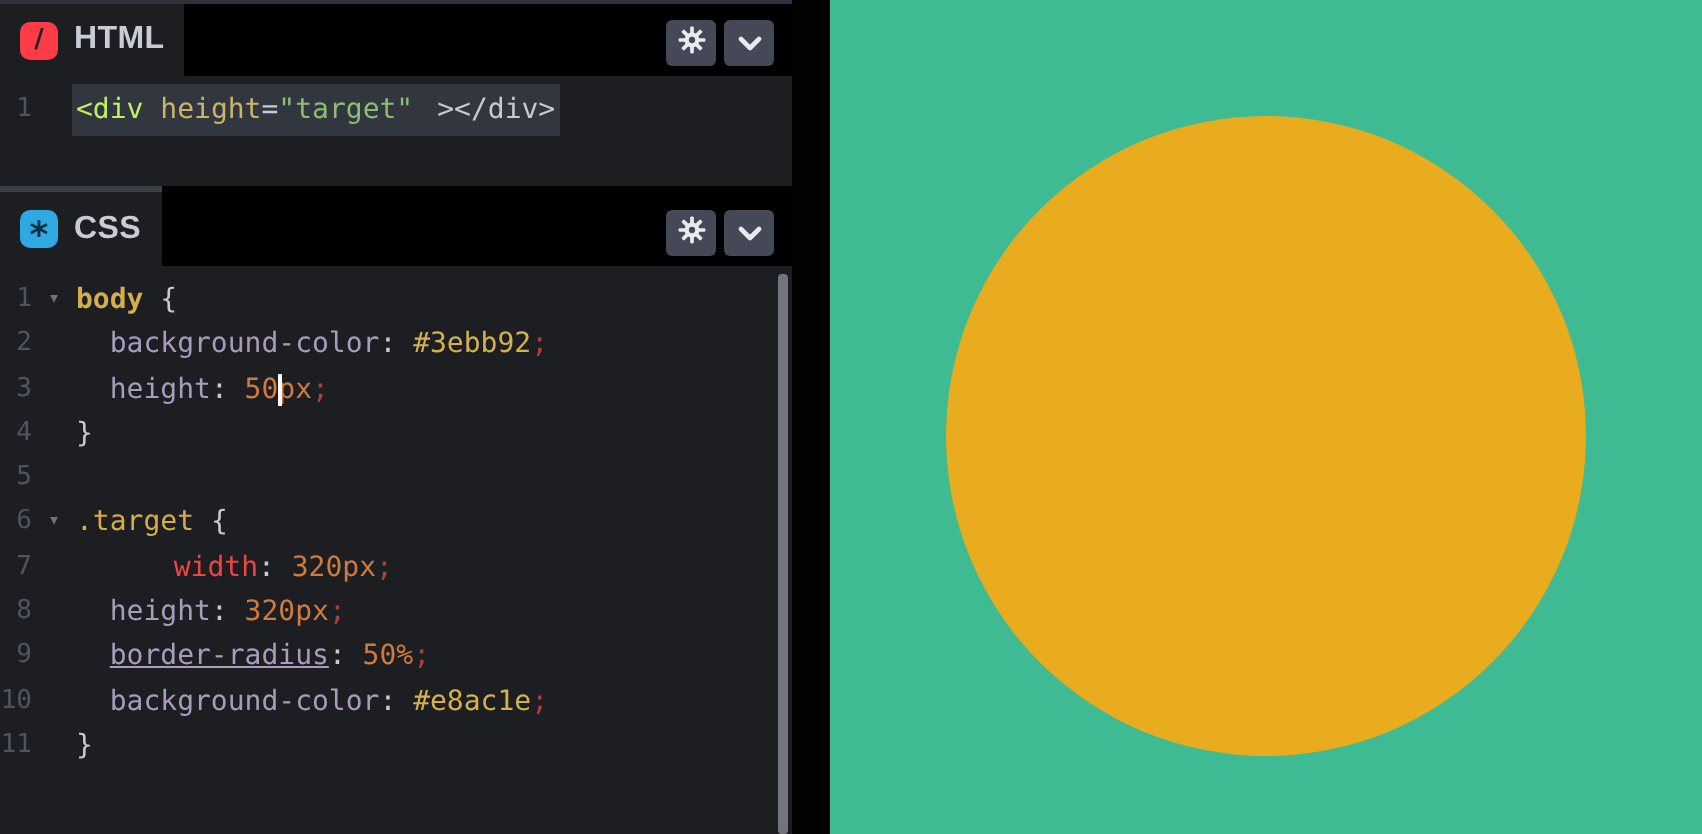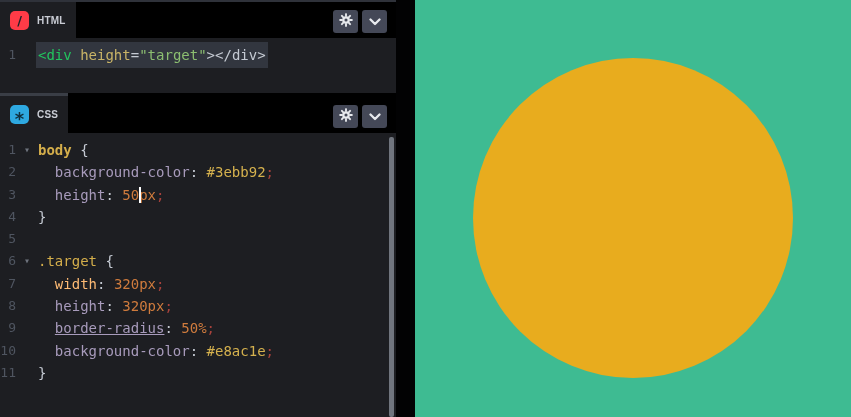--- a/index.html
+++ b/index.html
@@ -13,21 +13,21 @@
   .panel-html { height:93px; }
   .panel-css  { height:324px; }
 
   .hdr { display:flex; align-items:stretch; background:#000; position:relative; }
   .panel-html .hdr { height:38px; border-top:2px solid #2f323a; }
   .panel-css  .hdr { height:40px; }
 
   .tab { display:flex; align-items:center; gap:8px; padding:0 10px;
          background:#1d1e22; cursor:pointer; }
   .panel-css .tab { border-top:3px solid #3a3e46; }
-  .tab-label { font-size:10px; font-weight:bold; color:#c9ccd4; letter-spacing:.2px; }
+  .tab-label { font-size:16px; font-weight:bold; color:#c9ccd4; letter-spacing:.2px; }
 
   .file-icon { width:19px; height:19px; border-radius:5px; display:flex;
                align-items:center; justify-content:center; flex:none; }
   .file-icon .glyph { font-weight:bold; color:#1b2128; font-family:"DejaVu Sans", sans-serif; }
   .file-icon.i-html .glyph { font-size:13px; transform:translateY(-0.5px); }
   .file-icon.i-css  .glyph { font-size:18px; transform:translateY(3.5px); color:#10303f; }
 
   .hdr-buttons { position:absolute; right:9px; display:flex; gap:4px; }
   .panel-html .hdr-buttons { top:8px; }
   .panel-css  .hdr-buttons { top:12px; }
@@ -95,21 +95,21 @@
                 <path d="M1.5 1.5 L6 6 L10.5 1.5" stroke="#e8eaee" stroke-width="2.3" fill="none" stroke-linecap="round" stroke-linejoin="round"></path>
               </svg>
             </span>
           </button>
         </div>
       </header>
       <div class="code" id="html-code">
           <div class="line">
             <span class="ln">1</span>
             <span class="fold"></span>
-            <span class="src sel" style="background: rgb(50, 54, 63); outline-color: rgb(50, 54, 63);"><span style="color: #22c55e;">&lt;div </span><span style="color: rgb(201, 180, 103);">height</span><span style="color: rgb(197, 202, 211);">=</span><span style="color: rgb(140, 190, 113);">"target"</span><span style="color: rgb(197, 202, 211);">&gt;&lt;/div&gt;</span></span>
+            <span class="src sel" style="background: rgb(50, 54, 63); outline-color: rgb(50, 54, 63);"><span style="color: #bef264;">&lt;div </span><span style="color: rgb(201, 180, 103);">height</span><span style="color: rgb(197, 202, 211);">=</span><span style="color: rgb(140, 190, 113);">"target"</span><span style="color: rgb(197, 202, 211); margin-left: 12px;">&gt;&lt;/div&gt;</span></span>
           </div>
         </div>
     </section>
 
     <section class="panel panel-css">
       <header class="hdr">
         <div class="tab">
           <span class="file-icon i-css" style="background: rgb(46, 169, 225);">
             <span class="glyph">*</span>
           </span>
@@ -170,21 +170,21 @@
             <span class="src"></span>
           </div>
           <div class="line">
             <span class="ln">6</span>
             <span class="fold">▾</span>
             <span class="src"><span style="color: rgb(212, 174, 75);">.target </span><span style="color: rgb(197, 202, 211);">{</span></span>
           </div>
           <div class="line">
             <span class="ln">7</span>
             <span class="fold"></span>
-            <span class="src"><span style="color: rgb(197, 202, 211);">  </span><span style="color: #fdba74;">width</span><span style="color: rgb(197, 202, 211);">: </span><span style="color: rgb(207, 123, 61);">320px</span><span style="color: rgb(168, 66, 60);">;</span></span>
+            <span class="src"><span style="color: rgb(197, 202, 211);">  </span><span style="color: #ef4444; margin-left: 32px;">width</span><span style="color: rgb(197, 202, 211);">: </span><span style="color: rgb(207, 123, 61);">320px</span><span style="color: rgb(168, 66, 60);">;</span></span>
           </div>
           <div class="line">
             <span class="ln">8</span>
             <span class="fold"></span>
             <span class="src"><span style="color: rgb(197, 202, 211);">  </span><span style="color: rgb(168, 155, 188);">height</span><span style="color: rgb(197, 202, 211);">: </span><span style="color: rgb(207, 123, 61);">320px</span><span style="color: rgb(168, 66, 60);">;</span></span>
           </div>
           <div class="line">
             <span class="ln">9</span>
             <span class="fold"></span>
             <span class="src"><span style="color: rgb(197, 202, 211);">  </span><span style="color: rgb(168, 155, 188); text-decoration: underline;">border-radius</span><span style="color: rgb(197, 202, 211);">: </span><span style="color: rgb(207, 123, 61);">50%</span><span style="color: rgb(168, 66, 60);">;</span></span>

